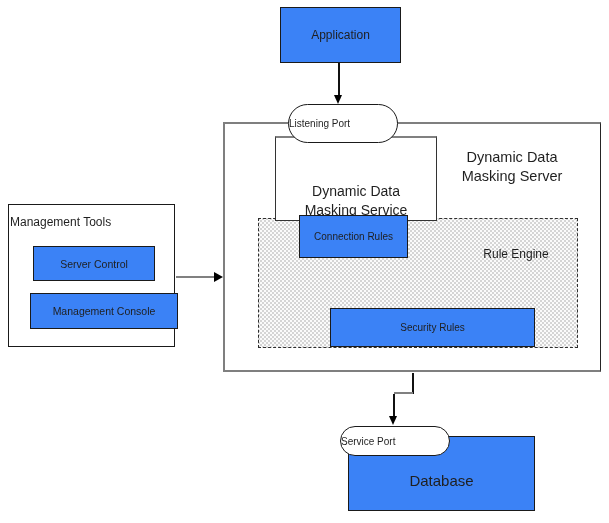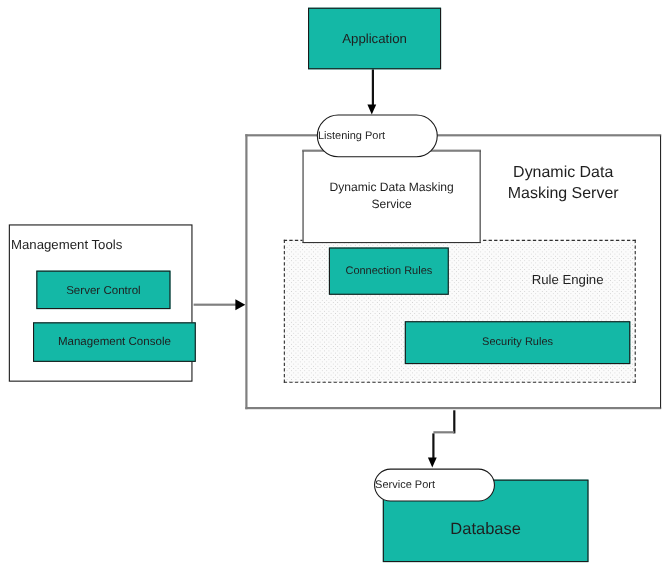--- a/index.html
+++ b/index.html
@@ -3,21 +3,21 @@
 <meta charset="utf-8">
 <style>
   html,body{margin:0;padding:0;background:#ffffff;}
   .canvas{
     position:relative;width:609px;height:523px;background:#ffffff;
     font-family:"Liberation Sans","DejaVu Sans",sans-serif;
     color:#1f1f1f;overflow:hidden;
   }
   .abs{position:absolute;box-sizing:border-box;}
   .box{
-    background:#14b8a6;border:1.5px solid #1a1a1a;
+    background:#3b82f6;border:1.5px solid #1a1a1a;
     display:flex;align-items:center;justify-content:center;
     text-align:center;
   }
   .thinbox{border-width:1px;}
   
   .app{left:280px;top:7px;width:121px;height:56px;font-size:12px;z-index:3;}
   
   .server{
     left:223px;top:122px;width:378px;height:250px;
     border:2px solid #7f7f7f;border-right:1px solid #262626;
@@ -32,41 +32,41 @@
     background:#ffffff;border:1.5px solid #1a1a1a;border-radius:20px;
     display:flex;align-items:center;
     font-size:10px;z-index:6;
   }
   .lport{left:288px;top:104px;width:110px;height:39px;}
   .dbport{left:340px;top:426px;width:110px;height:30px;border-radius:15px;}
   
   .service{
     left:275px;top:136px;width:162px;height:85px;
     background:#ffffff;border:1px solid #333333;border-top:2px solid #808080;
-    display:flex;align-items:center;justify-content:center;text-align:center;
-    font-size:11px;line-height:1.35;z-index:4;
+    display:flex;align-items:flex-end;justify-content:center;text-align:center;
+    font-size:14px;line-height:1.35;z-index:4;
   }
   .service span{display:inline-block;max-width:125px;}
   
   .rule-engine{
     left:258px;top:218px;width:320px;height:130px;
     border:1px dashed #2e2e2e;
     background-color:#fbfbfb;
     background-image:
       radial-gradient(#d2d2d2 0.7px, transparent 0.8px),
       radial-gradient(#d2d2d2 0.7px, transparent 0.8px);
     background-size:4px 4px;background-position:0 0,2px 2px;
     z-index:2;
   }
   .rule-engine-label{
     left:448px;top:247px;width:136px;text-align:center;
     font-size:12px;z-index:5;
   }
-  .conn-rules{left:299px;top:225px;width:109px;height:43px;font-size:10px;z-index:5;}
-  .sec-rules{left:330px;top:292px;width:205px;height:39px;font-size:10px;z-index:5;margin-left:38px;}
+  .conn-rules{left:299px;top:215px;width:109px;height:43px;font-size:10px;z-index:5;}
+  .sec-rules{left:330px;top:308px;width:205px;height:39px;font-size:10px;z-index:5;}
   
   .mgmt{left:8px;top:204px;width:167px;height:143px;background:#ffffff;border:1.5px solid #1a1a1a;}
   .mgmt-label{left:10px;top:215px;font-size:12px;}
   .srv-ctl{left:33px;top:246px;width:122px;height:35px;font-size:10.5px;}
   .mgmt-con{left:30px;top:293px;width:148px;height:36px;font-size:10.5px;}
   
   .db{left:305px;top:436px;width:187px;height:75px;font-size:15px;padding-top:14px;z-index:3;margin-left:43px;}
   
   .vline{width:1.5px;background:#111111;z-index:2;}
   .grayline{background:#808080;z-index:2;}

